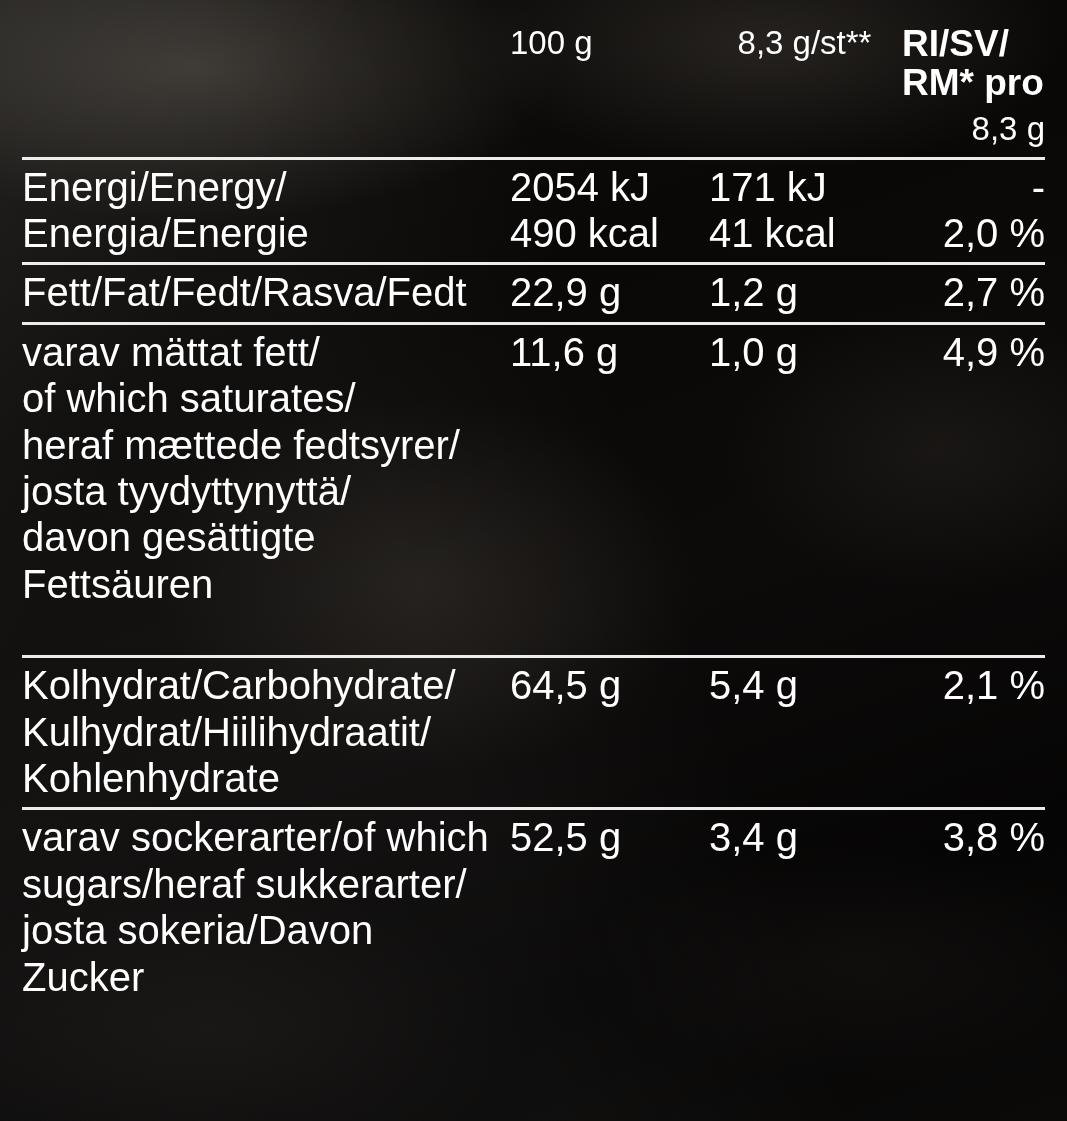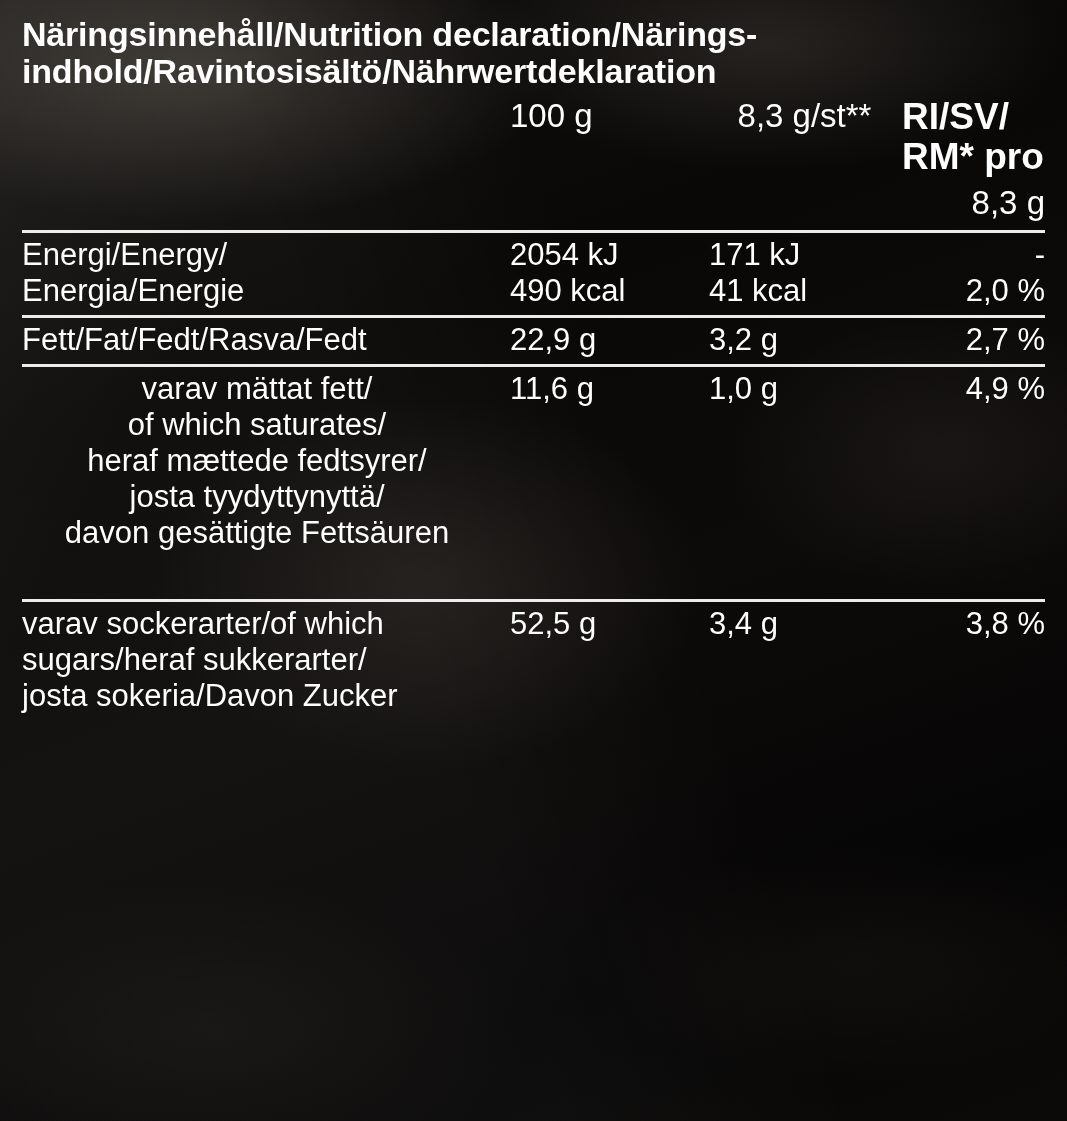--- a/index.html
+++ b/index.html
@@ -60,21 +60,21 @@
     margin-top: 4px;
   }
   table.nutrition col.c-name  { width: 480px; }
   table.nutrition col.c-100g  { width: 205px; }
   table.nutrition col.c-serv  { width: 195px; }
   table.nutrition col.c-ri    { width: 143px; }
 
   th, td {
     vertical-align: top;
     padding: 4px 0 6px 0;
-    font-size: 31px;
+    font-size: 40px;
     line-height: 1.16;
     font-weight: normal;
     text-align: left;
   }
   th {
     font-weight: normal;
     font-size: 33px;
     padding-bottom: 8px;
   }
   .col-head-100 { text-align: left; padding-left: 8px; }
@@ -91,35 +91,33 @@
 
   tr.rule > td, tr.rule > th {
     border-top: 3px solid rgba(255,255,255,0.92);
   }
 
   td.name { padding-right: 10px; }
   td.v100 { padding-left: 8px; }
   td.vserv { padding-left: 2px; }
   td.vri { text-align: right; }
 
-  .tall { padding-bottom: 14px; text-align: center; }
+  .tall { padding-bottom: 14px; }
   .spacer-row td { height: 34px; padding: 0; border: none; }
 
   .multiline { white-space: pre-line; }
 </style>
 </head>
 <body>
 
 <div class="package"></div>
 <div class="sheen"></div>
 
 <div class="label">
 
-  <p class="heading multiline">Näringsinnehåll/Nutrition declaration/Närings-
-indhold/Ravintosisältö/Nährwertdeklaration</p>
 
   <table class="nutrition">
     <colgroup>
       <col class="c-name">
         <col class="c-100g">
         <col class="c-serv">
         <col class="c-ri">
     </colgroup>
     <thead>
       <tr>
@@ -145,39 +143,47 @@
 490 kcal</td>
         <td class="vserv multiline">171 kJ
 41 kcal</td>
         <td class="vri multiline">-
 2,0 %</td>
       </tr>
 
       <tr class="rule">
         <td class="name multiline">Fett/Fat/Fedt/Rasva/Fedt</td>
         <td class="v100 multiline">22,9 g</td>
-        <td class="vserv multiline">3,2 g</td>
+        <td class="vserv multiline">1,2 g</td>
         <td class="vri multiline">2,7 %</td>
       </tr>
 
       <tr class="rule">
         <td class="name multiline tall">varav mättat fett/
 of which saturates/
 heraf mættede fedtsyrer/
 josta tyydyttynyttä/
 davon gesättigte Fettsäuren</td>
         <td class="v100 multiline">11,6 g</td>
         <td class="vserv multiline">1,0 g</td>
         <td class="vri multiline">4,9 %</td>
       </tr>
 
       <tr class="spacer-row">
         <td colspan="4"></td>
       </tr>
 
+      <tr class="rule">
+        <td class="name multiline">Kolhydrat/Carbohydrate/
+Kulhydrat/Hiilihydraatit/
+Kohlenhydrate</td>
+        <td class="v100 multiline">64,5 g</td>
+        <td class="vserv multiline">5,4 g</td>
+        <td class="vri multiline">2,1 %</td>
+      </tr>
 
       <tr class="rule">
         <td class="name multiline">varav sockerarter/of which
 sugars/heraf sukkerarter/
 josta sokeria/Davon Zucker</td>
         <td class="v100 multiline">52,5 g</td>
         <td class="vserv multiline">3,4 g</td>
         <td class="vri multiline">3,8 %</td>
       </tr>
 

